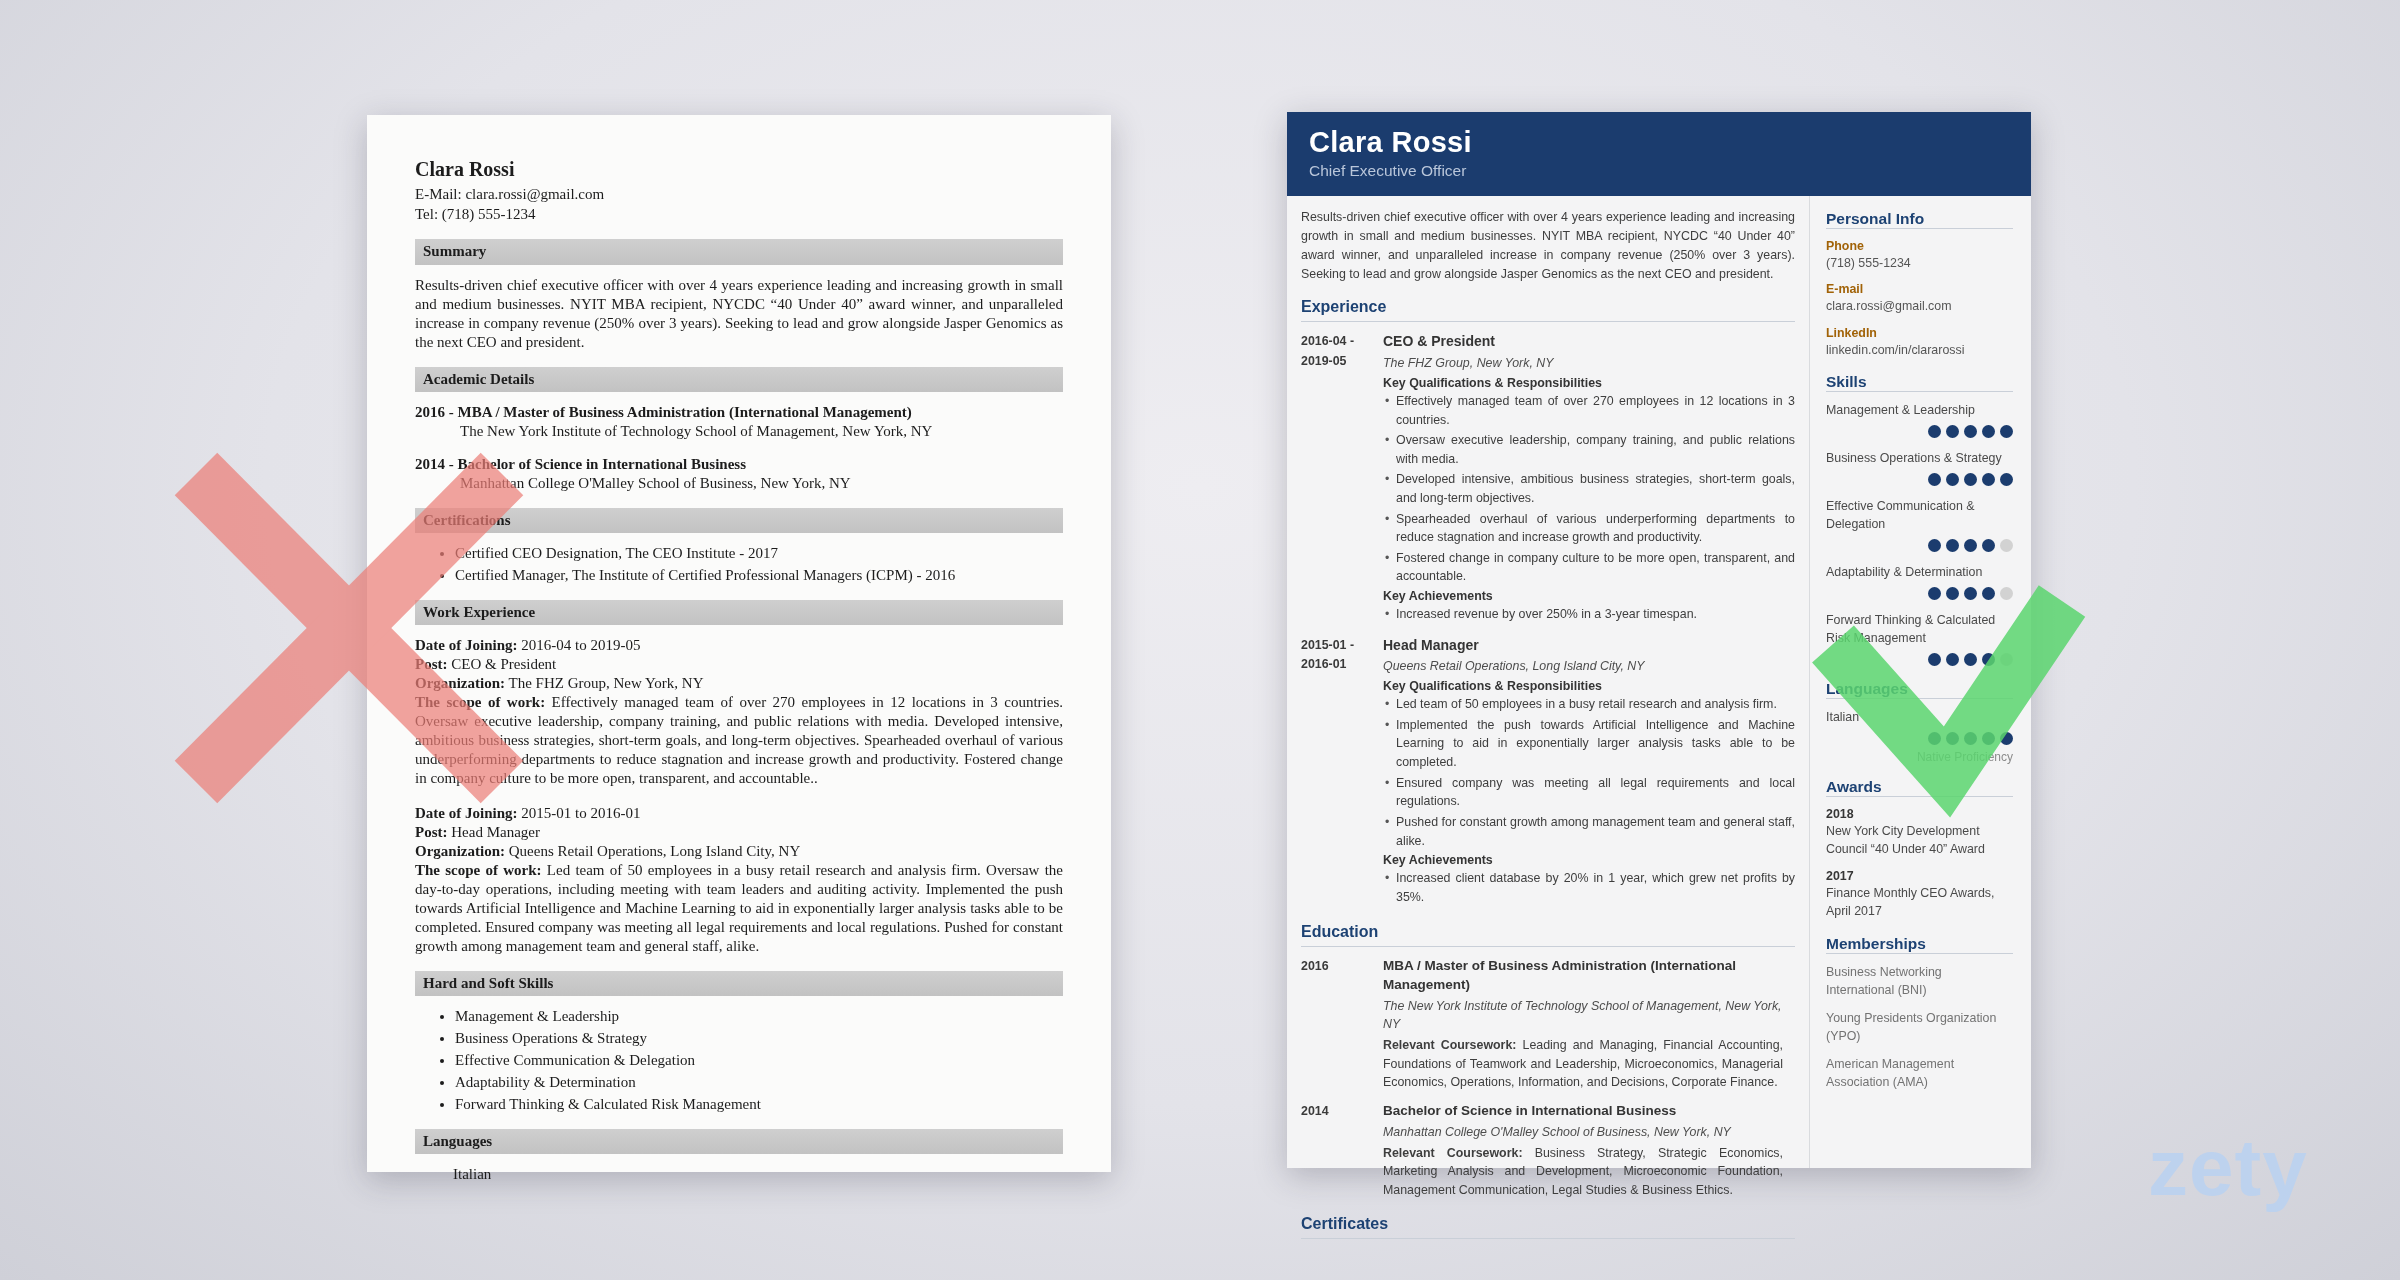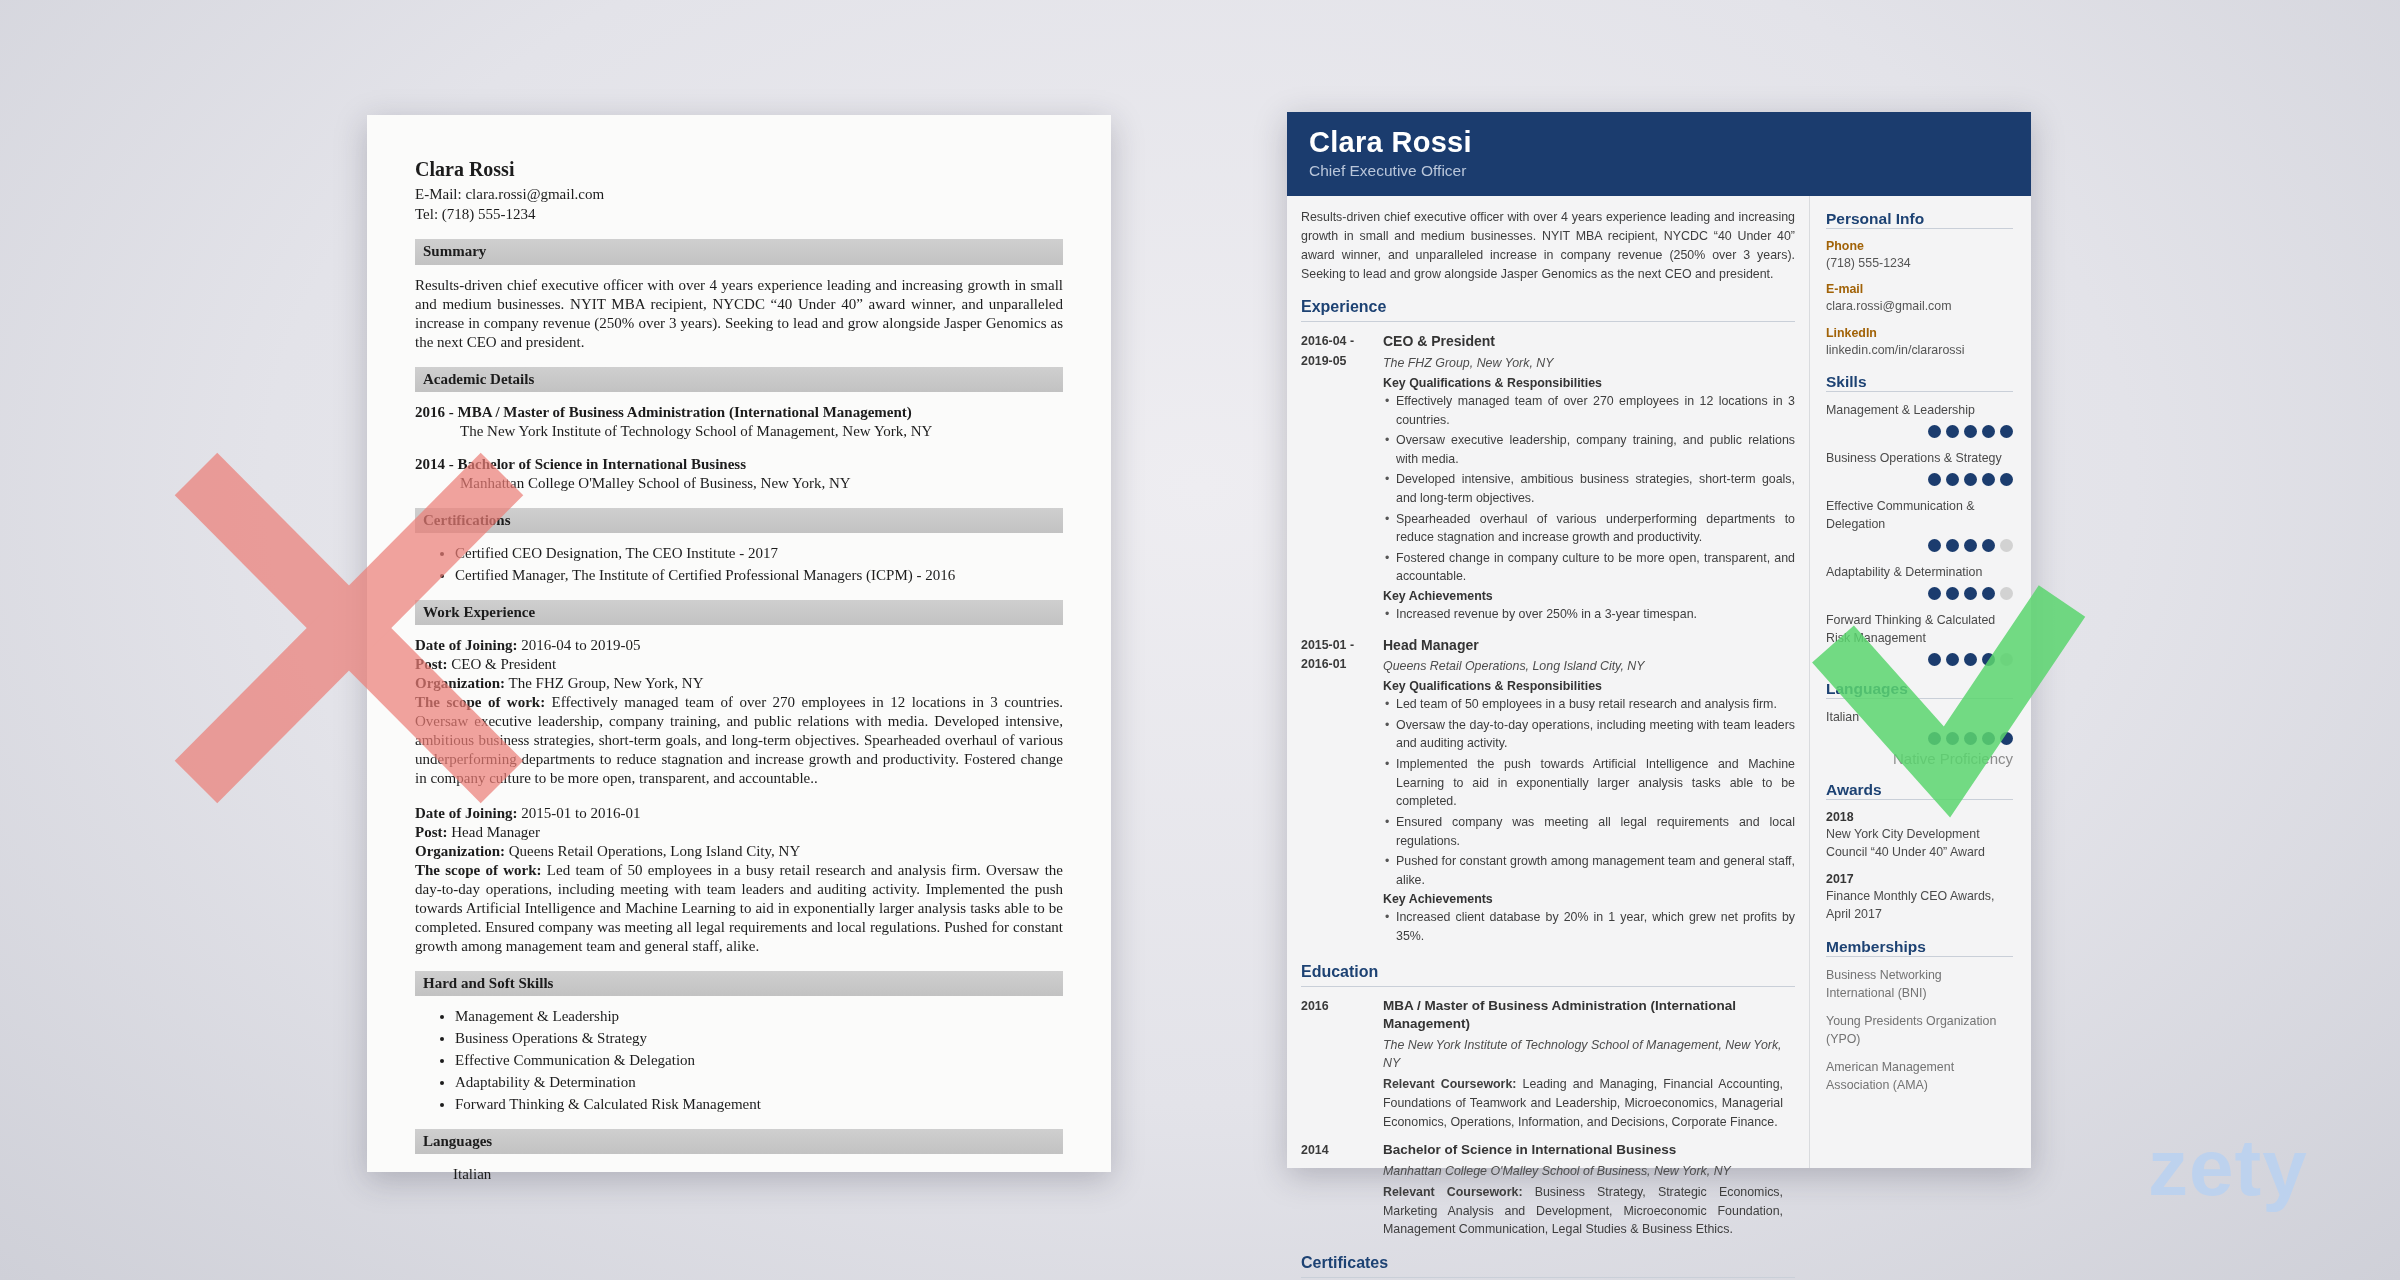--- a/index.html
+++ b/index.html
@@ -75,21 +75,21 @@
   ul.rr-ul li::before{content:"•";position:absolute;left:-11px;color:#555;}
   .rr-course{margin:2px 12px 0 0;text-align:justify;line-height:1.5;}
 
   
   .sb-label{font-weight:bold;color:#a16207;margin-bottom:2px;}
   .sb-value{color:#555;margin-bottom:10px;line-height:1.4;}
   .sb-skill{color:#4a4a4a;line-height:1.45;}
   .dots{display:flex;justify-content:flex-end;gap:5px;margin:5px 0 12px 0;}
   .dot{width:13px;height:13px;border-radius:50%;background:#d2d2d2;}
   .dot.filled{background:#1b3c6e;}
-  .sb-prof{text-align:right;color:#8b8b8b;font-size:15px;margin:-7px 0 12px 0;}
+  .sb-prof{text-align:right;color:#8b8b8b;font-size:12px;margin:-7px 0 12px 0;}
   .sb-award-year{font-weight:bold;color:#363636;margin-bottom:2px;}
   .sb-award-text{color:#4a4a4a;line-height:1.45;margin-bottom:10px;}
   .sb-member{color:#737373;line-height:1.45;margin-bottom:10px;}
 
   
   .overlay-svg{position:absolute;left:0;top:0;pointer-events:none;}
   .watermark{
     position:absolute;left:2148px;top:1122px;
     font-size:80px;font-weight:bold;color:#bdd2ee;letter-spacing:1px;
   }
@@ -190,21 +190,20 @@
           <div class="rr-dates">
             <div>2015-01 -</div>
             <div>2016-01</div>
           </div>
           <div class="rr-jobc">
             <div class="rr-jobtitle">Head Manager</div>
             <div class="rr-company">Queens Retail Operations, Long Island City, NY</div>
             <div class="rr-sublabel">Key Qualifications &amp; Responsibilities</div>
             <ul class="rr-ul">
               <li>Led team of 50 employees in a busy retail research and analysis firm.</li>
-              <li>Oversaw the day-to-day operations, including meeting with team leaders and auditing activity.</li>
               <li>Implemented the push towards Artificial Intelligence and Machine Learning to aid in exponentially larger analysis tasks able to be completed.</li>
               <li>Ensured company was meeting all legal requirements and local regulations.</li>
               <li>Pushed for constant growth among management team and general staff, alike.</li>
             </ul>
             <div class="rr-sublabel">Key Achievements</div>
             <ul class="rr-ul">
               <li>Increased client database by 20% in 1 year, which grew net profits by 35%.</li>
             </ul>
           </div>
         </div>

